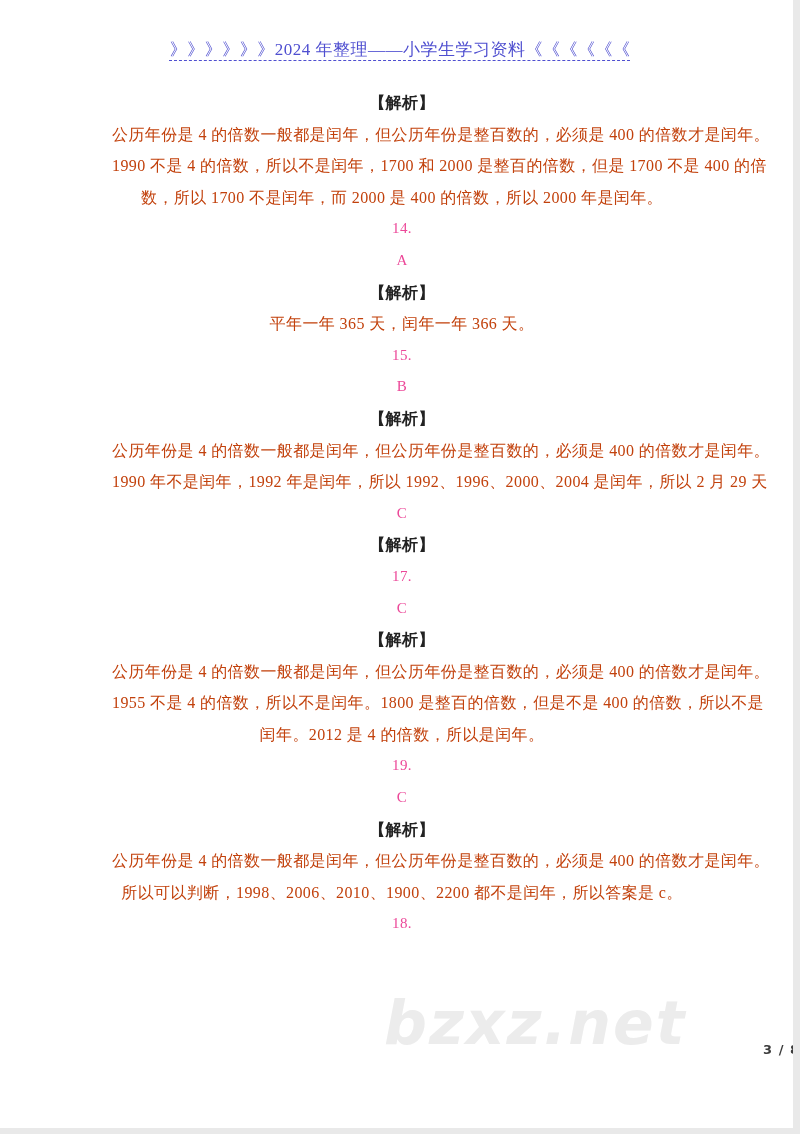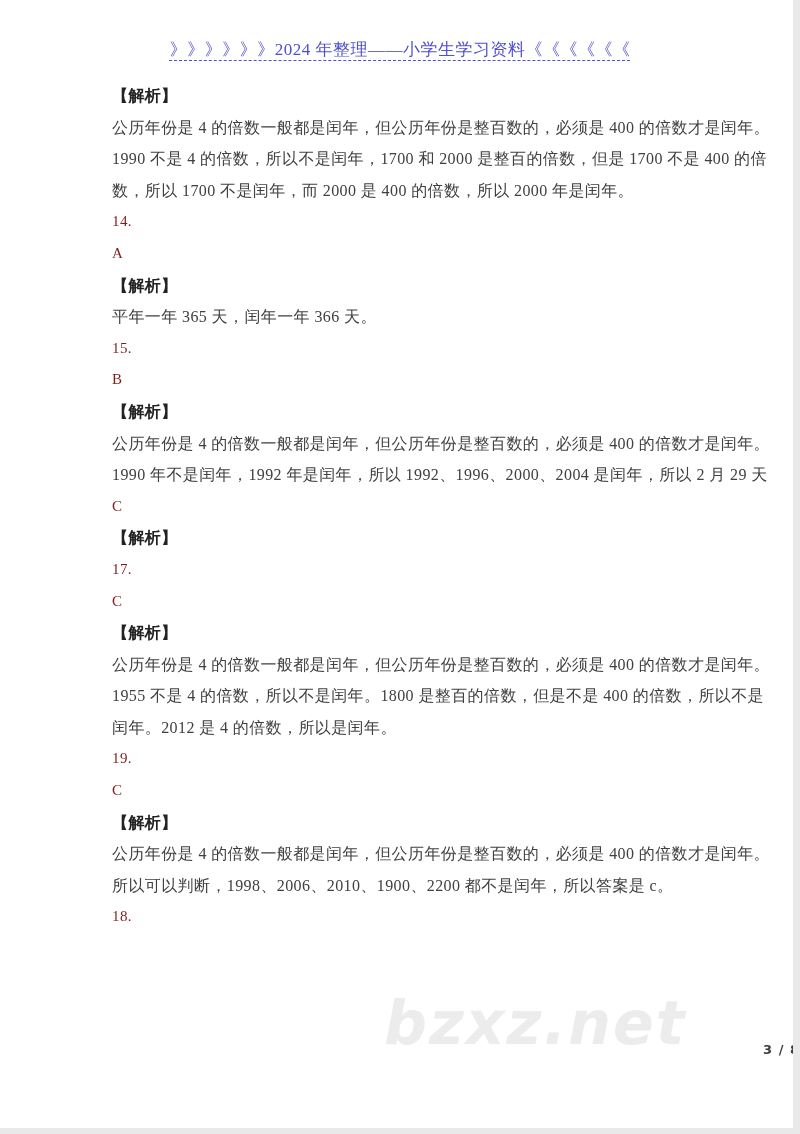--- a/index.html
+++ b/index.html
@@ -15,28 +15,28 @@
   }
   .doc-header .header-text {
     color:#4f4fd0;
     text-decoration:underline;
     text-decoration-style:dashed;
     text-decoration-thickness:1px;
     text-underline-offset:5px;
     letter-spacing:0.5px;
   }
 
-  .content { position:absolute; left:112px; top:80px; width:580px; z-index:2; }
+  .content { position:absolute; left:112px; top:87px; width:580px; z-index:2;text-align:center; }
   .line {
     height:31.6px; line-height:31.6px;
-    font-size:16px; color:#404040;
+    font-size:16px; color:#c2410c;
     white-space:nowrap; letter-spacing:0.4px;
   }
   .line.label { font-weight:bold; color:#222222; }
-  .line.num, .line.ans { font-size:15px; color:#7f1d1d; }
+  .line.num, .line.ans { font-size:15px; color:#ec4899; }
 
   .watermark {
     position:absolute; left:384px; top:988px; z-index:1;
     font-family:"DejaVu Sans","Liberation Sans",sans-serif;
     font-weight:bold; font-size:60px; color:#ececec; letter-spacing:2px;
     user-select:none;
     font-style:italic;
   }
 
   .pagenum {

